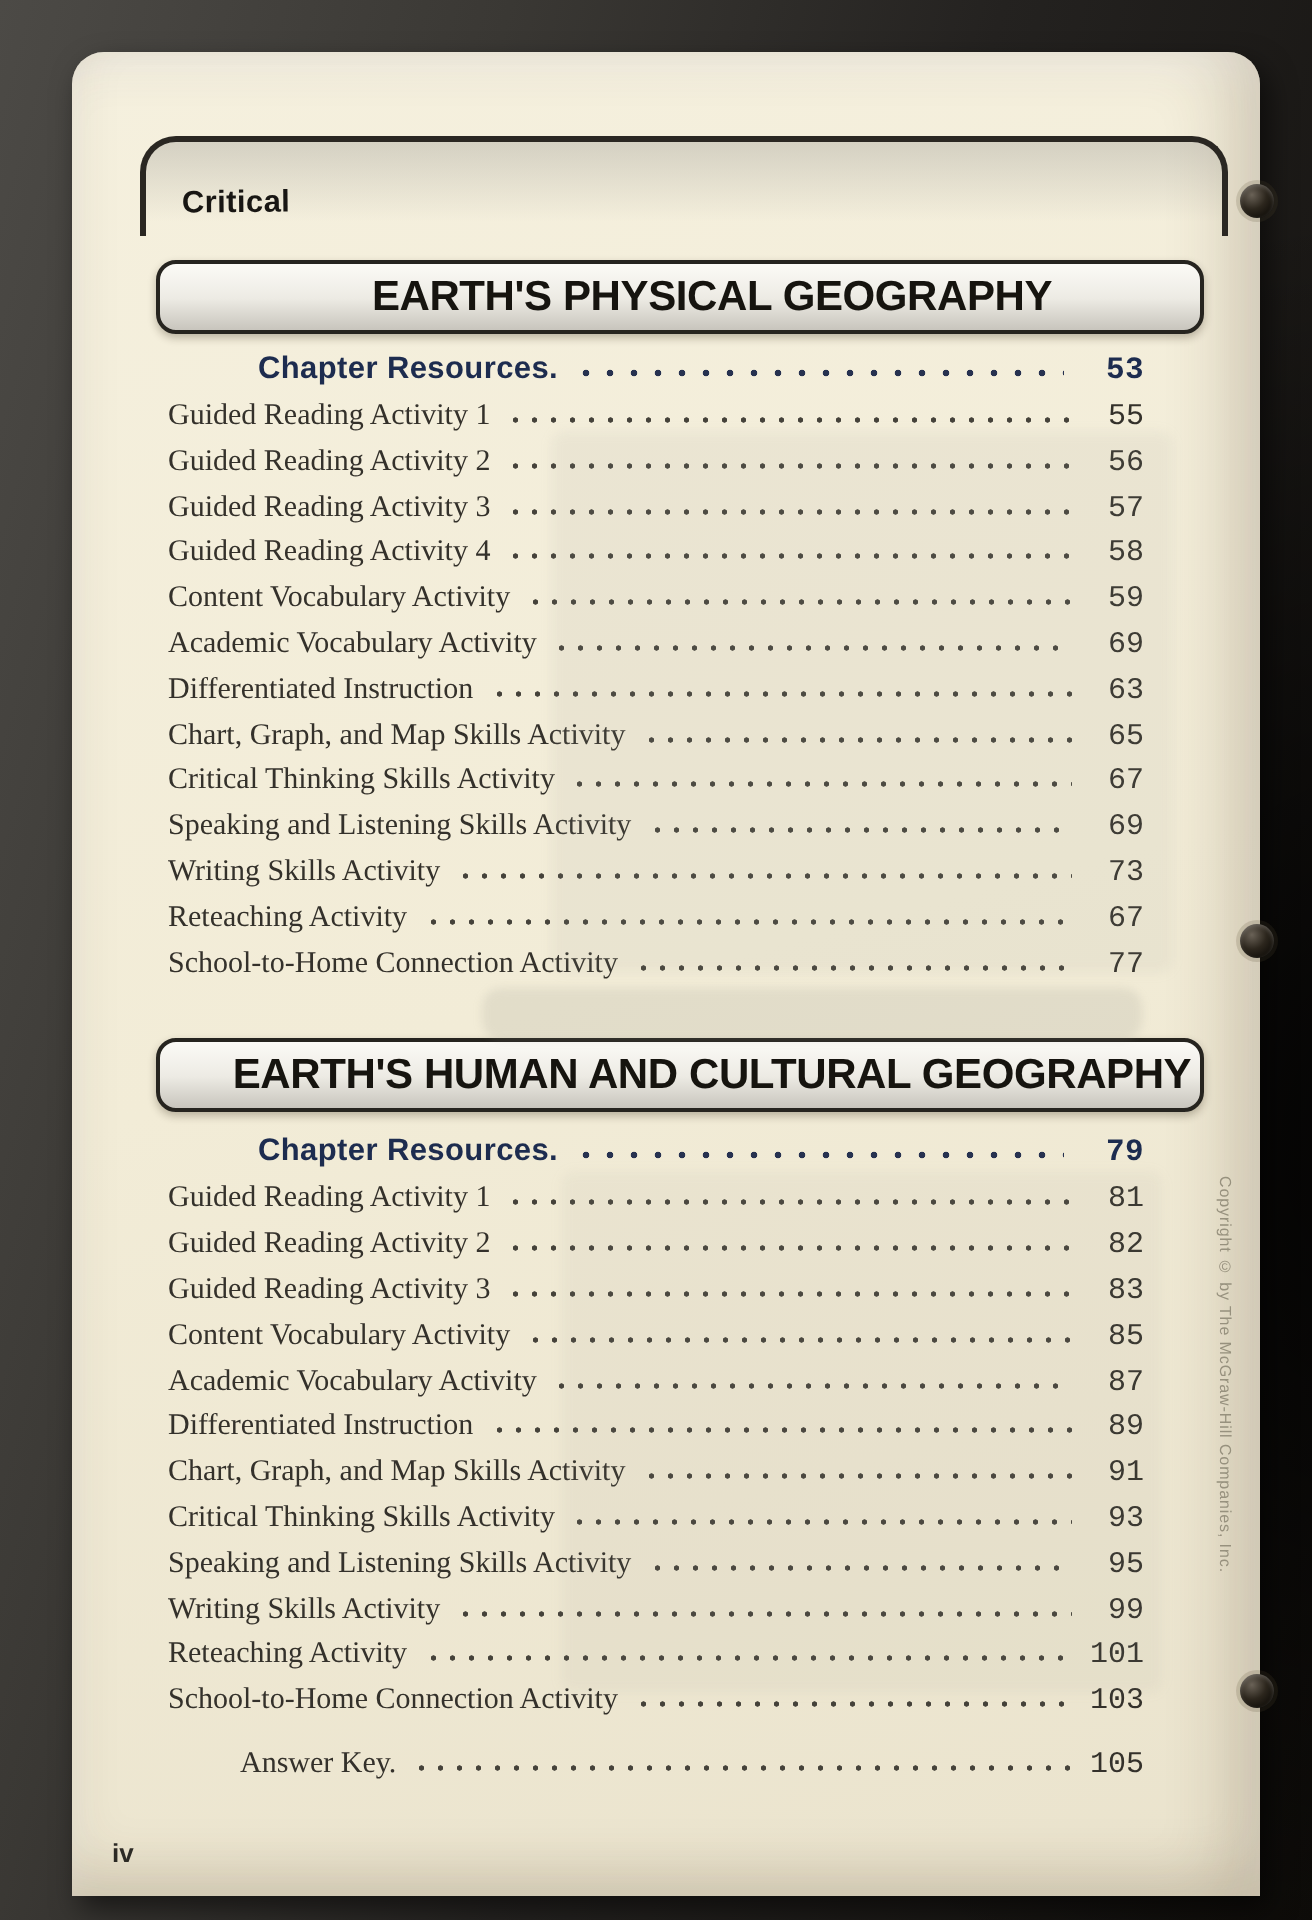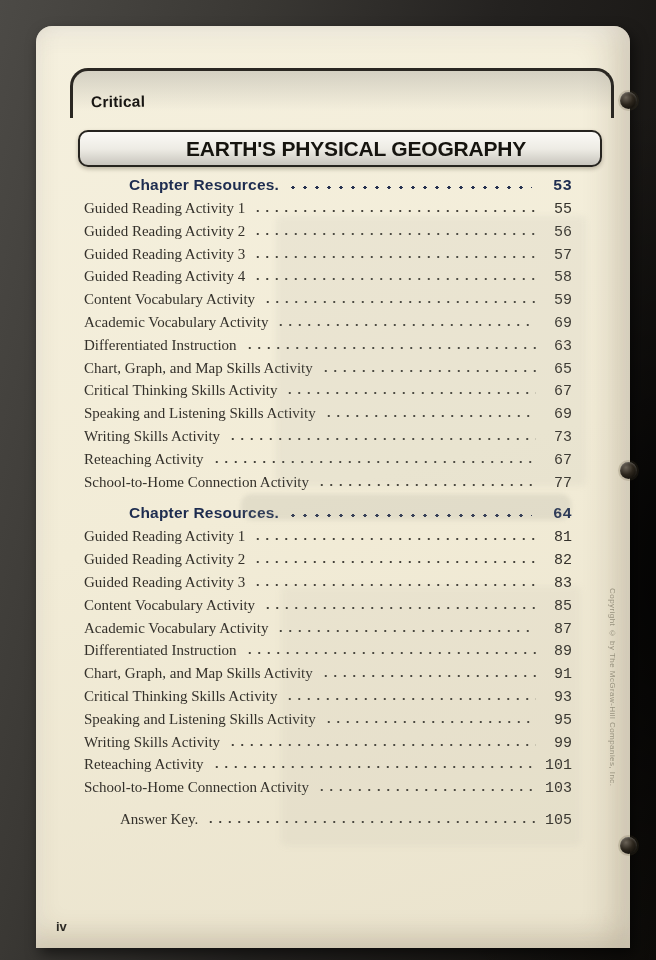--- a/index.html
+++ b/index.html
@@ -201,25 +201,26 @@
         <span class="leader"></span>
         <span class="pg">67</span>
       </div>
     <div class="row item-row">
         <span class="t">School-to-Home Connection Activity</span>
         <span class="leader"></span>
         <span class="pg">77</span>
       </div>
   </div>
 
+  <div class="banner banner-2">EARTH'S HUMAN AND CULTURAL GEOGRAPHY</div>
 
   <div class="row chapter-row chapter-2">
     <span class="t">Chapter Resources.</span>
     <span class="leader"></span>
-    <span class="pg">64</span>
+    <span class="pg">79</span>
   </div>
 
   <div class="items">
     <div class="row item-row">
         <span class="t">Guided Reading Activity 1</span>
         <span class="leader"></span>
         <span class="pg">81</span>
       </div>
     <div class="row item-row">
         <span class="t">Guided Reading Activity 2</span>

